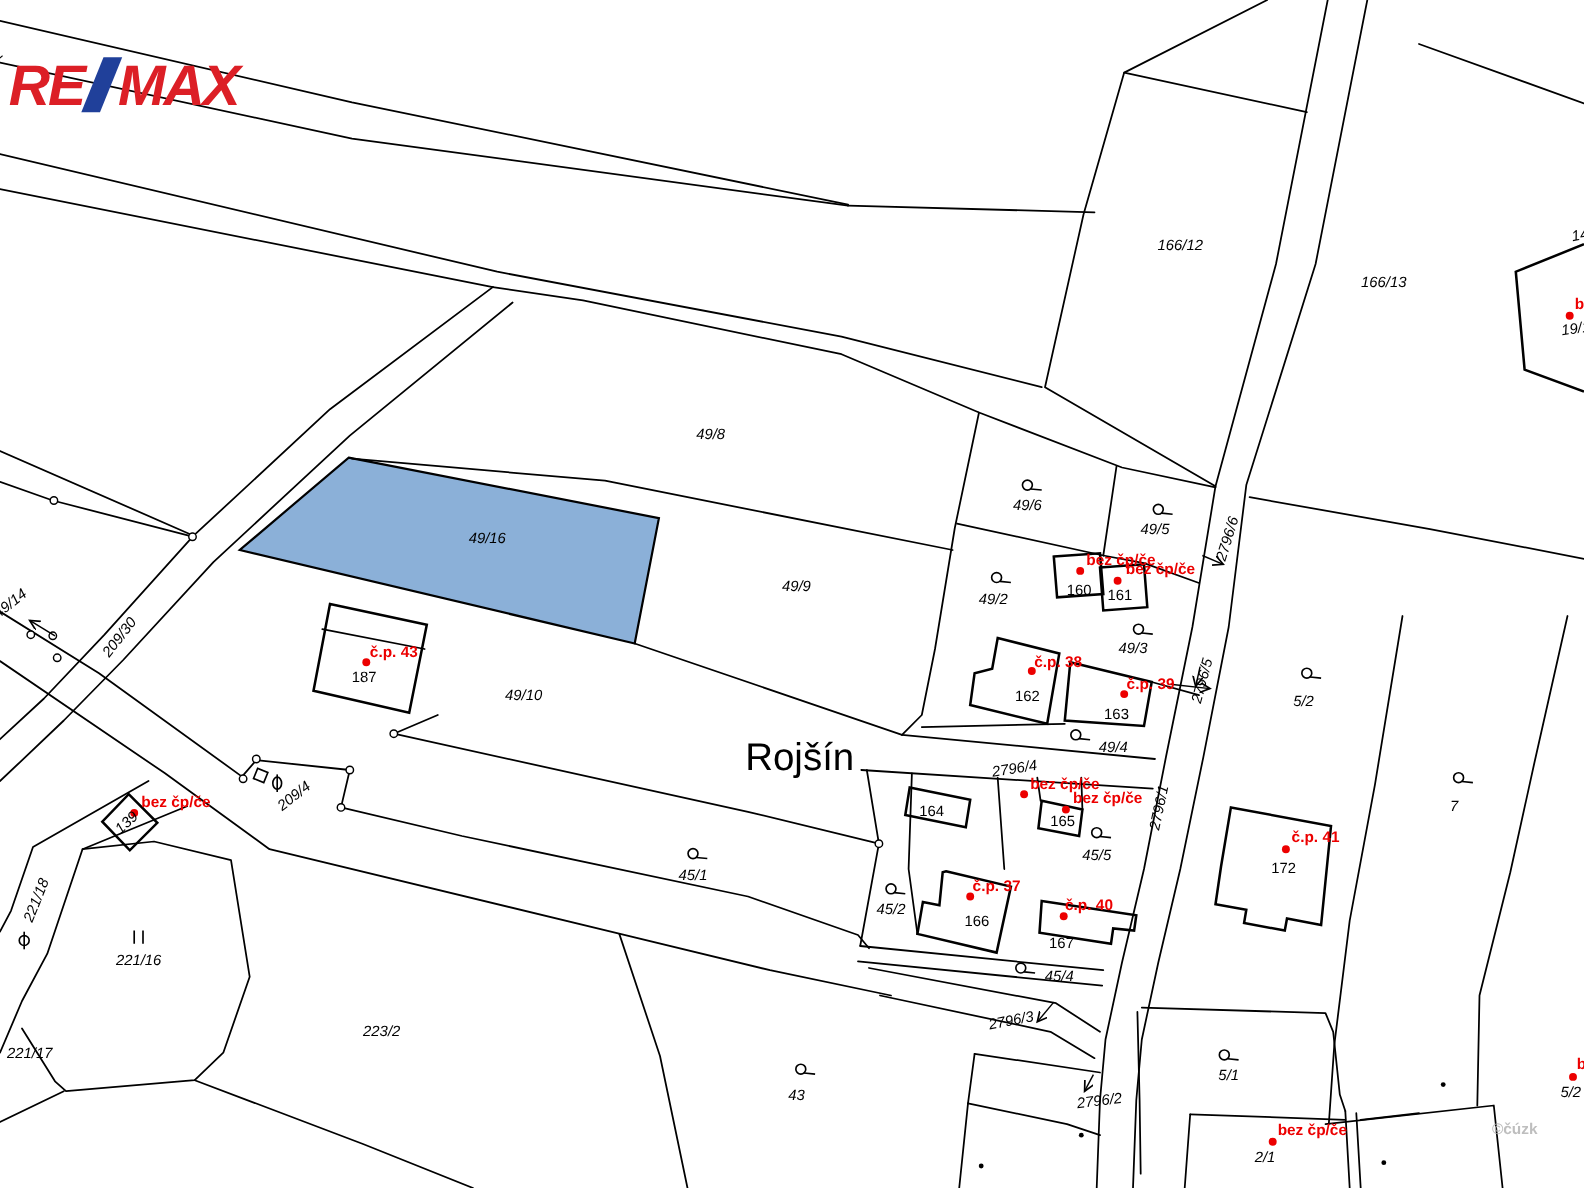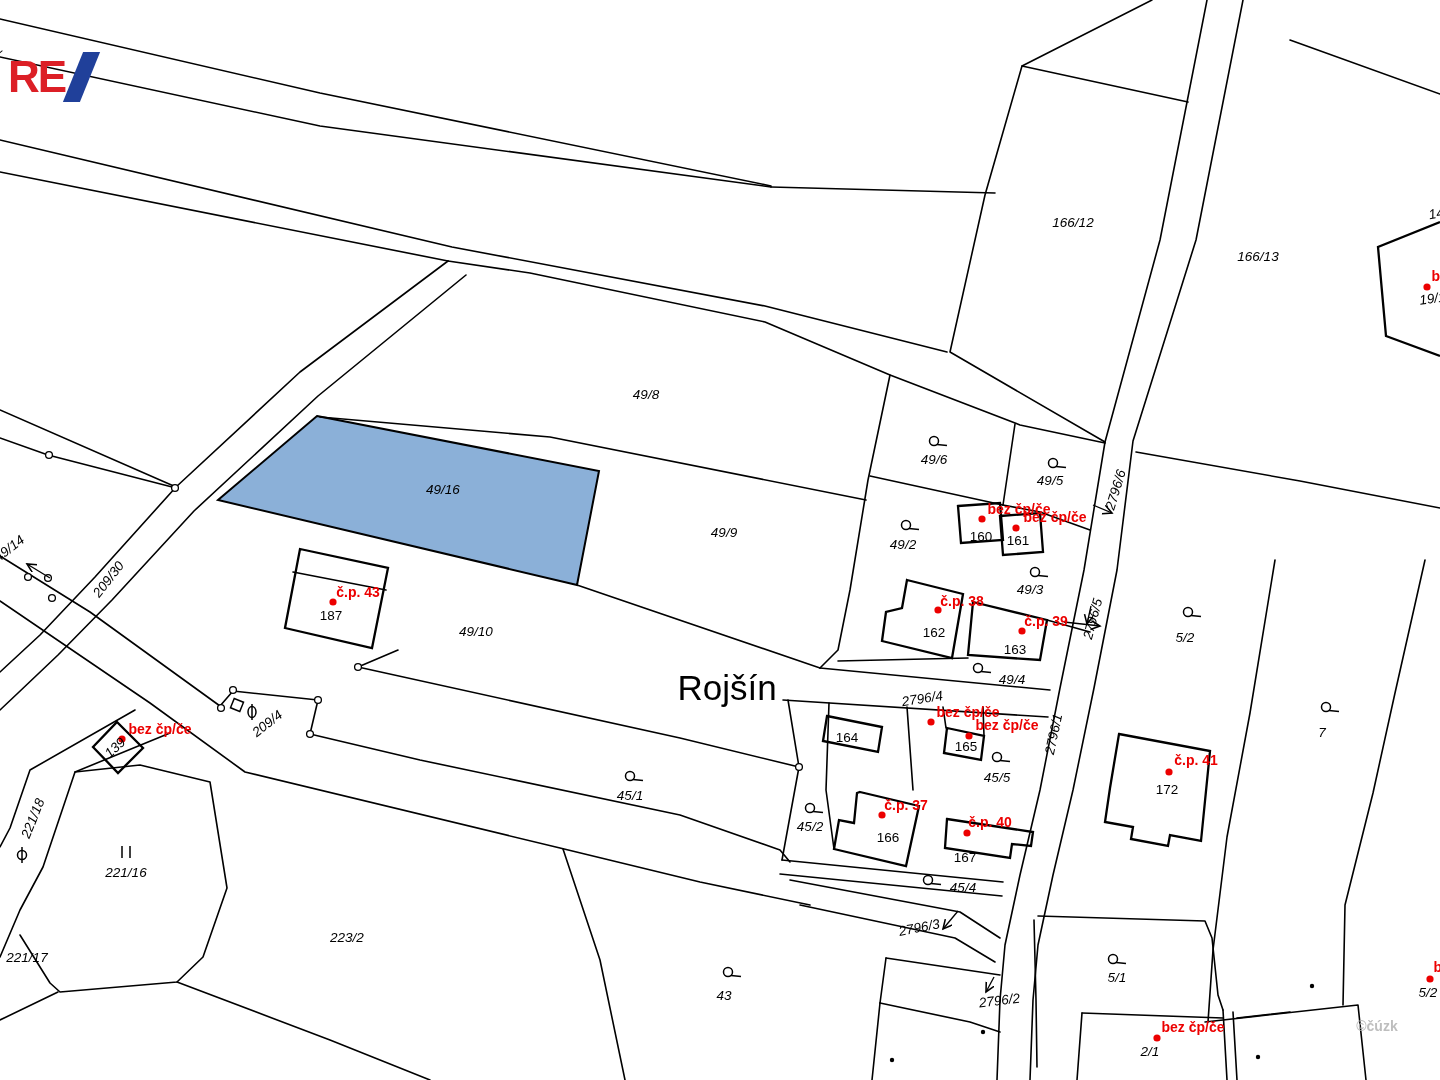--- a/index.html
+++ b/index.html
@@ -14,23 +14,23 @@
   .lb{font-size:13.5px;fill:#000;}
   .lr{font-size:14px;font-weight:bold;fill:#ec0000;}
   .lbig{font-size:35px;fill:#000;}
   .lwm{font-size:14px;font-weight:bold;fill:#b3b3b3;opacity:.85;}
   .sym{fill:none;stroke:#000;stroke-width:1.5;}
   .vtx{fill:#fff;stroke:#000;stroke-width:1.3;}
   .dot{fill:#000;stroke:none;}
   .rdot{fill:#ec0000;stroke:none;}
   .arr{fill:none;stroke:#000;stroke-width:1.3;}
   
-  #logo{position:absolute;left:8px;top:52px;display:flex;align-items:center;
-        font-weight:900;font-size:44px;letter-spacing:-2px;line-height:1;
-        font-family:"Liberation Sans","DejaVu Sans",sans-serif;}
+  #logo{position:absolute;left:8px;top:52px;display:flex;
+        font-weight:900;font-size:52px;letter-spacing:-2px;line-height:1;
+        font-family:"Liberation Sans","DejaVu Sans",sans-serif;font-style:italic;}
   #logo .red{color:#dc1f26;}
   #logo .slash{display:inline-block;width:17px;height:50px;background:#20409a;
         transform:skewX(-22deg);margin:0 6px 0 8px;}
 </style>
 </head>
 <body>
 
 <div id="stage">
   <svg width="1440" height="1080" viewBox="0 0 1440 1080">
     <defs>
@@ -289,14 +289,15 @@
         <text x="160" y="734" text-anchor="middle" class="lr">bez čp/če</text>
         <text x="1193" y="1032" text-anchor="middle" class="lr">bez čp/če</text>
         <text x="1465" y="972" text-anchor="middle" class="lr">bez čp/če</text>
         <text x="1463" y="281" text-anchor="middle" class="lr">bez čp/če</text>
       </g>
   </svg>
 
   <div id="logo">
     <span class="red">RE</span>
     <span class="slash"></span>
+    <span class="red">MAX</span>
   </div>
 </div>
 
 </body></html>

